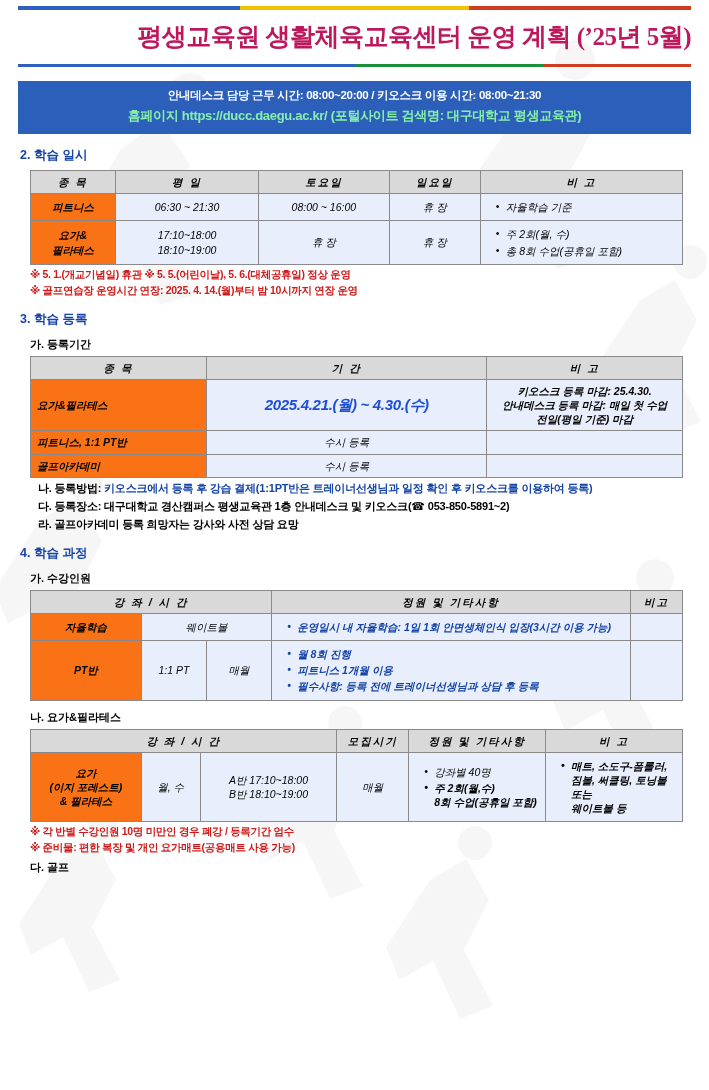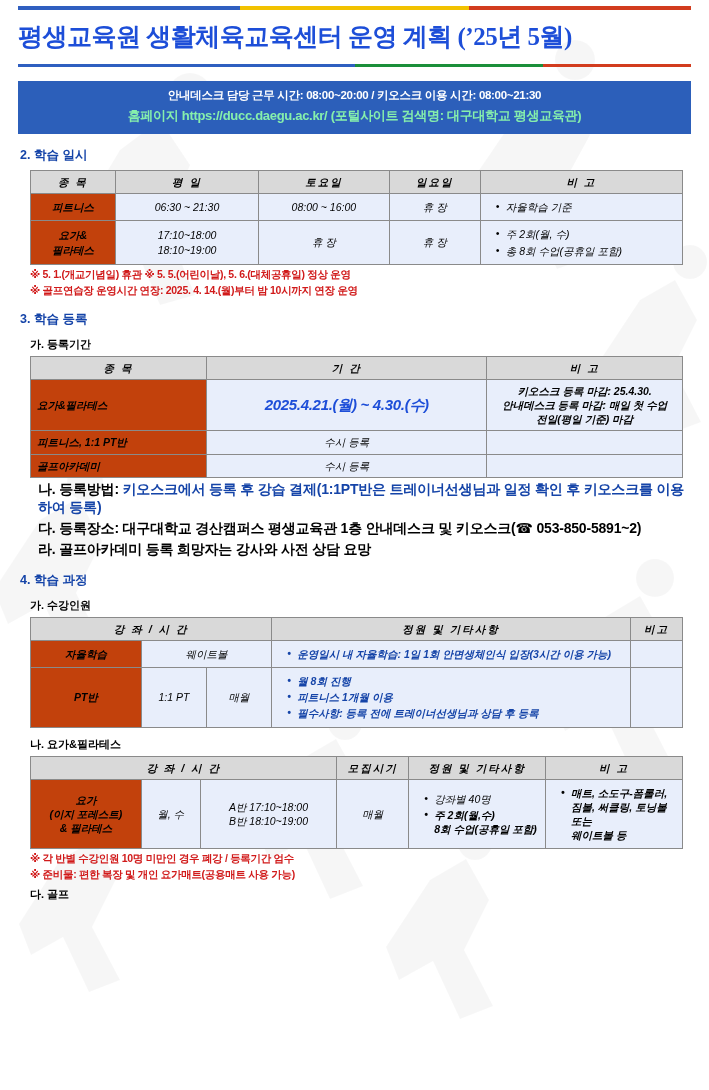--- a/index.html
+++ b/index.html
@@ -41,27 +41,27 @@
   .bar-red    { left: 67%;  width: 33%;  background: #d23c1e; }
 
   .bottom-bars { position: relative; height: 12px; }
   .bbar { position: absolute; height: 3px; top: 3px; }
   .bbar-blue   { left: 0;   width: 50%; background: #2f5fc0; }
   .bbar-green  { left: 50%; width: 28%; background: #1b8f3a; }
   .bbar-red    { left: 78%; width: 22%; background: #d23c1e; }
 
   
   .doc-title {
-    text-align: left;
+    text-align: right;
     font-family: "Liberation Serif", "DejaVu Serif", serif;
     font-size: 25px;
     font-weight: bold;
     letter-spacing: -0.5px;
     padding: 6px 0 8px;
-    color: #1d4ed8;
+    color: #be185d;
   }
 
   
   .info-banner {
     background: #2c5fba;
     color: #fff;
     text-align: center;
     padding: 7px 0 9px;
     margin: 8px 0 0;
   }
@@ -100,21 +100,21 @@
     line-height: 1.35;
     font-style: italic;
   }
   thead th {
     background: #d9d9d9;
     font-weight: bold;
     letter-spacing: 2px;
   }
   td.lightblue { background: #e8eefb; }
   td.rowhead {
-    background: #c2410c;
+    background: #f97316;
     font-weight: bold;
   }
   td.left { text-align: left; padding-left: 7px; }
   .bullet-list { text-align: left; margin: 0; padding-left: 8px; }
   .bullet-list li { list-style: none; position: relative; padding-left: 10px; margin: 2px 0; }
   .bullet-list li::before {
     content: "•"; position: absolute; left: 0; top: -1px;
   }
   .blue-txt { color: #1544a8; font-weight: bold; }
   .red-txt  { color: #d11a1a; font-weight: bold; }
@@ -123,21 +123,21 @@
   
   .note {
     color: #d11a1a;
     font-weight: bold;
     font-size: 10.5px;
     margin: 3px 0 0 12px;
     letter-spacing: -0.3px;
   }
   .note-line { margin-top: 2px; }
   .info-sub {
-    font-size: 14px;
+    font-size: 11px;
     margin: 3px 0 0 20px;
     font-weight: bold;
     letter-spacing: -0.2px;
   }
   .info-sub .normal { font-weight: bold; color:#000; }
 
   .tbl-wrap { margin-top: 2px; }
 </style>
 </head>
 <body>

